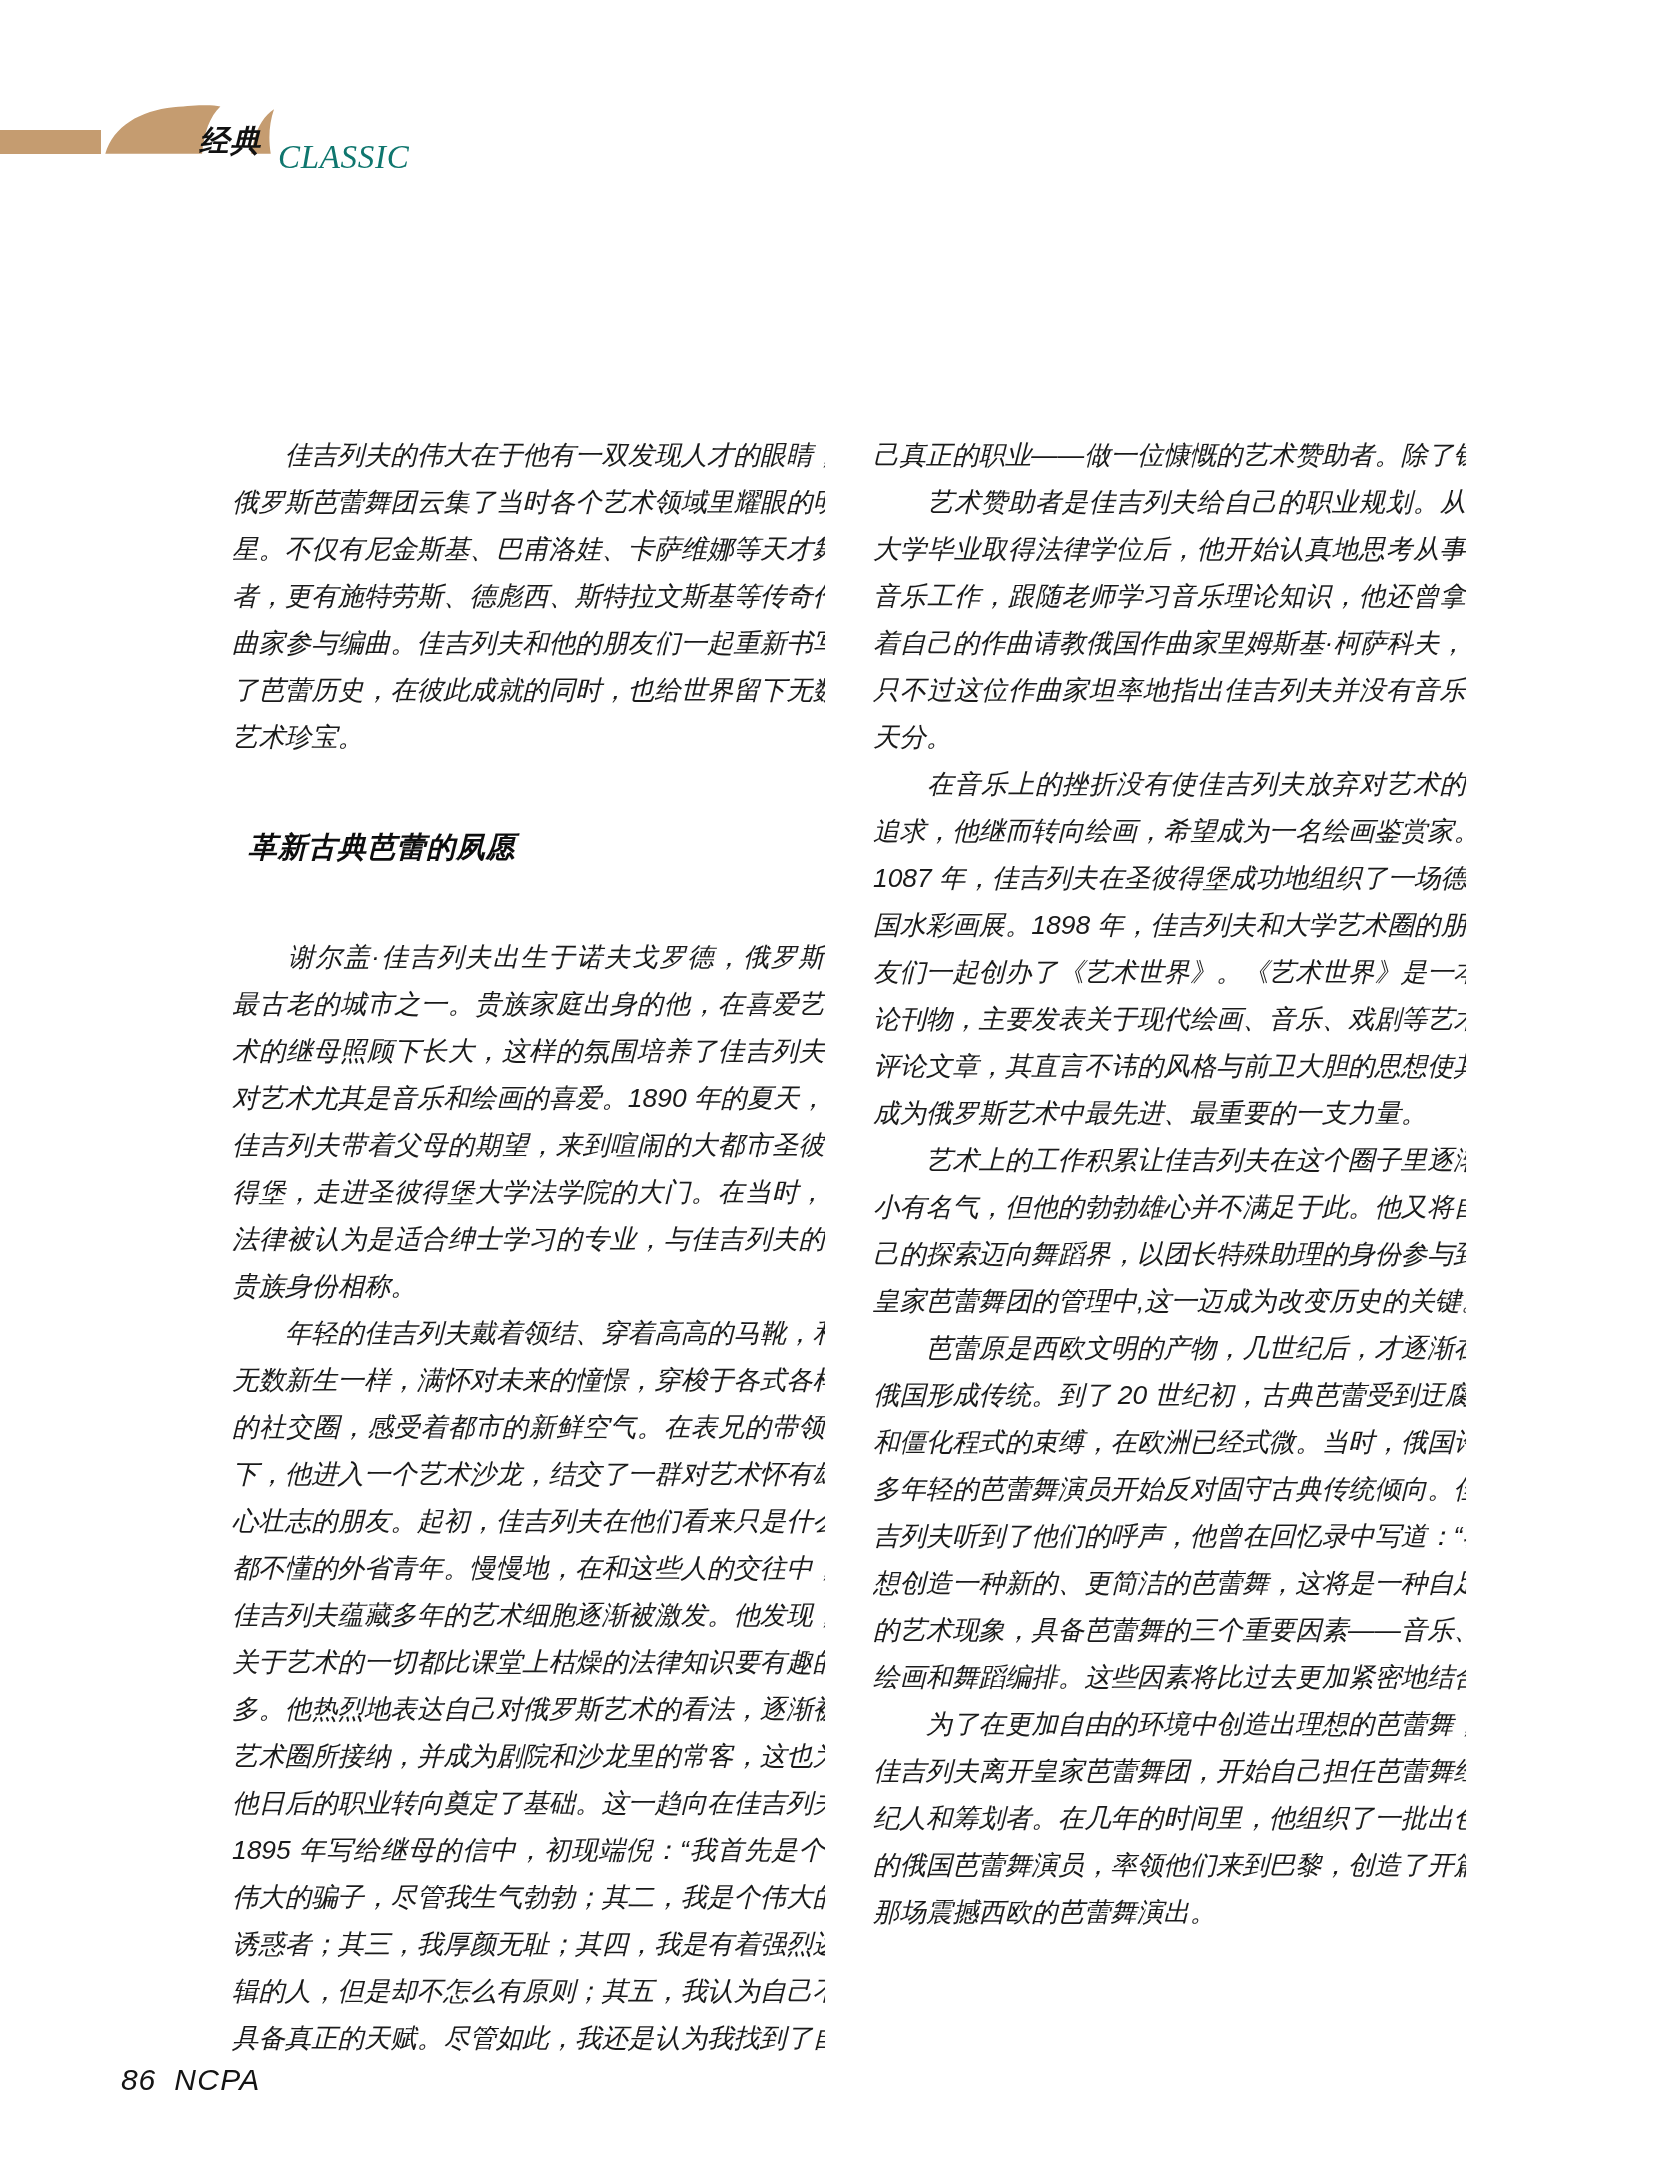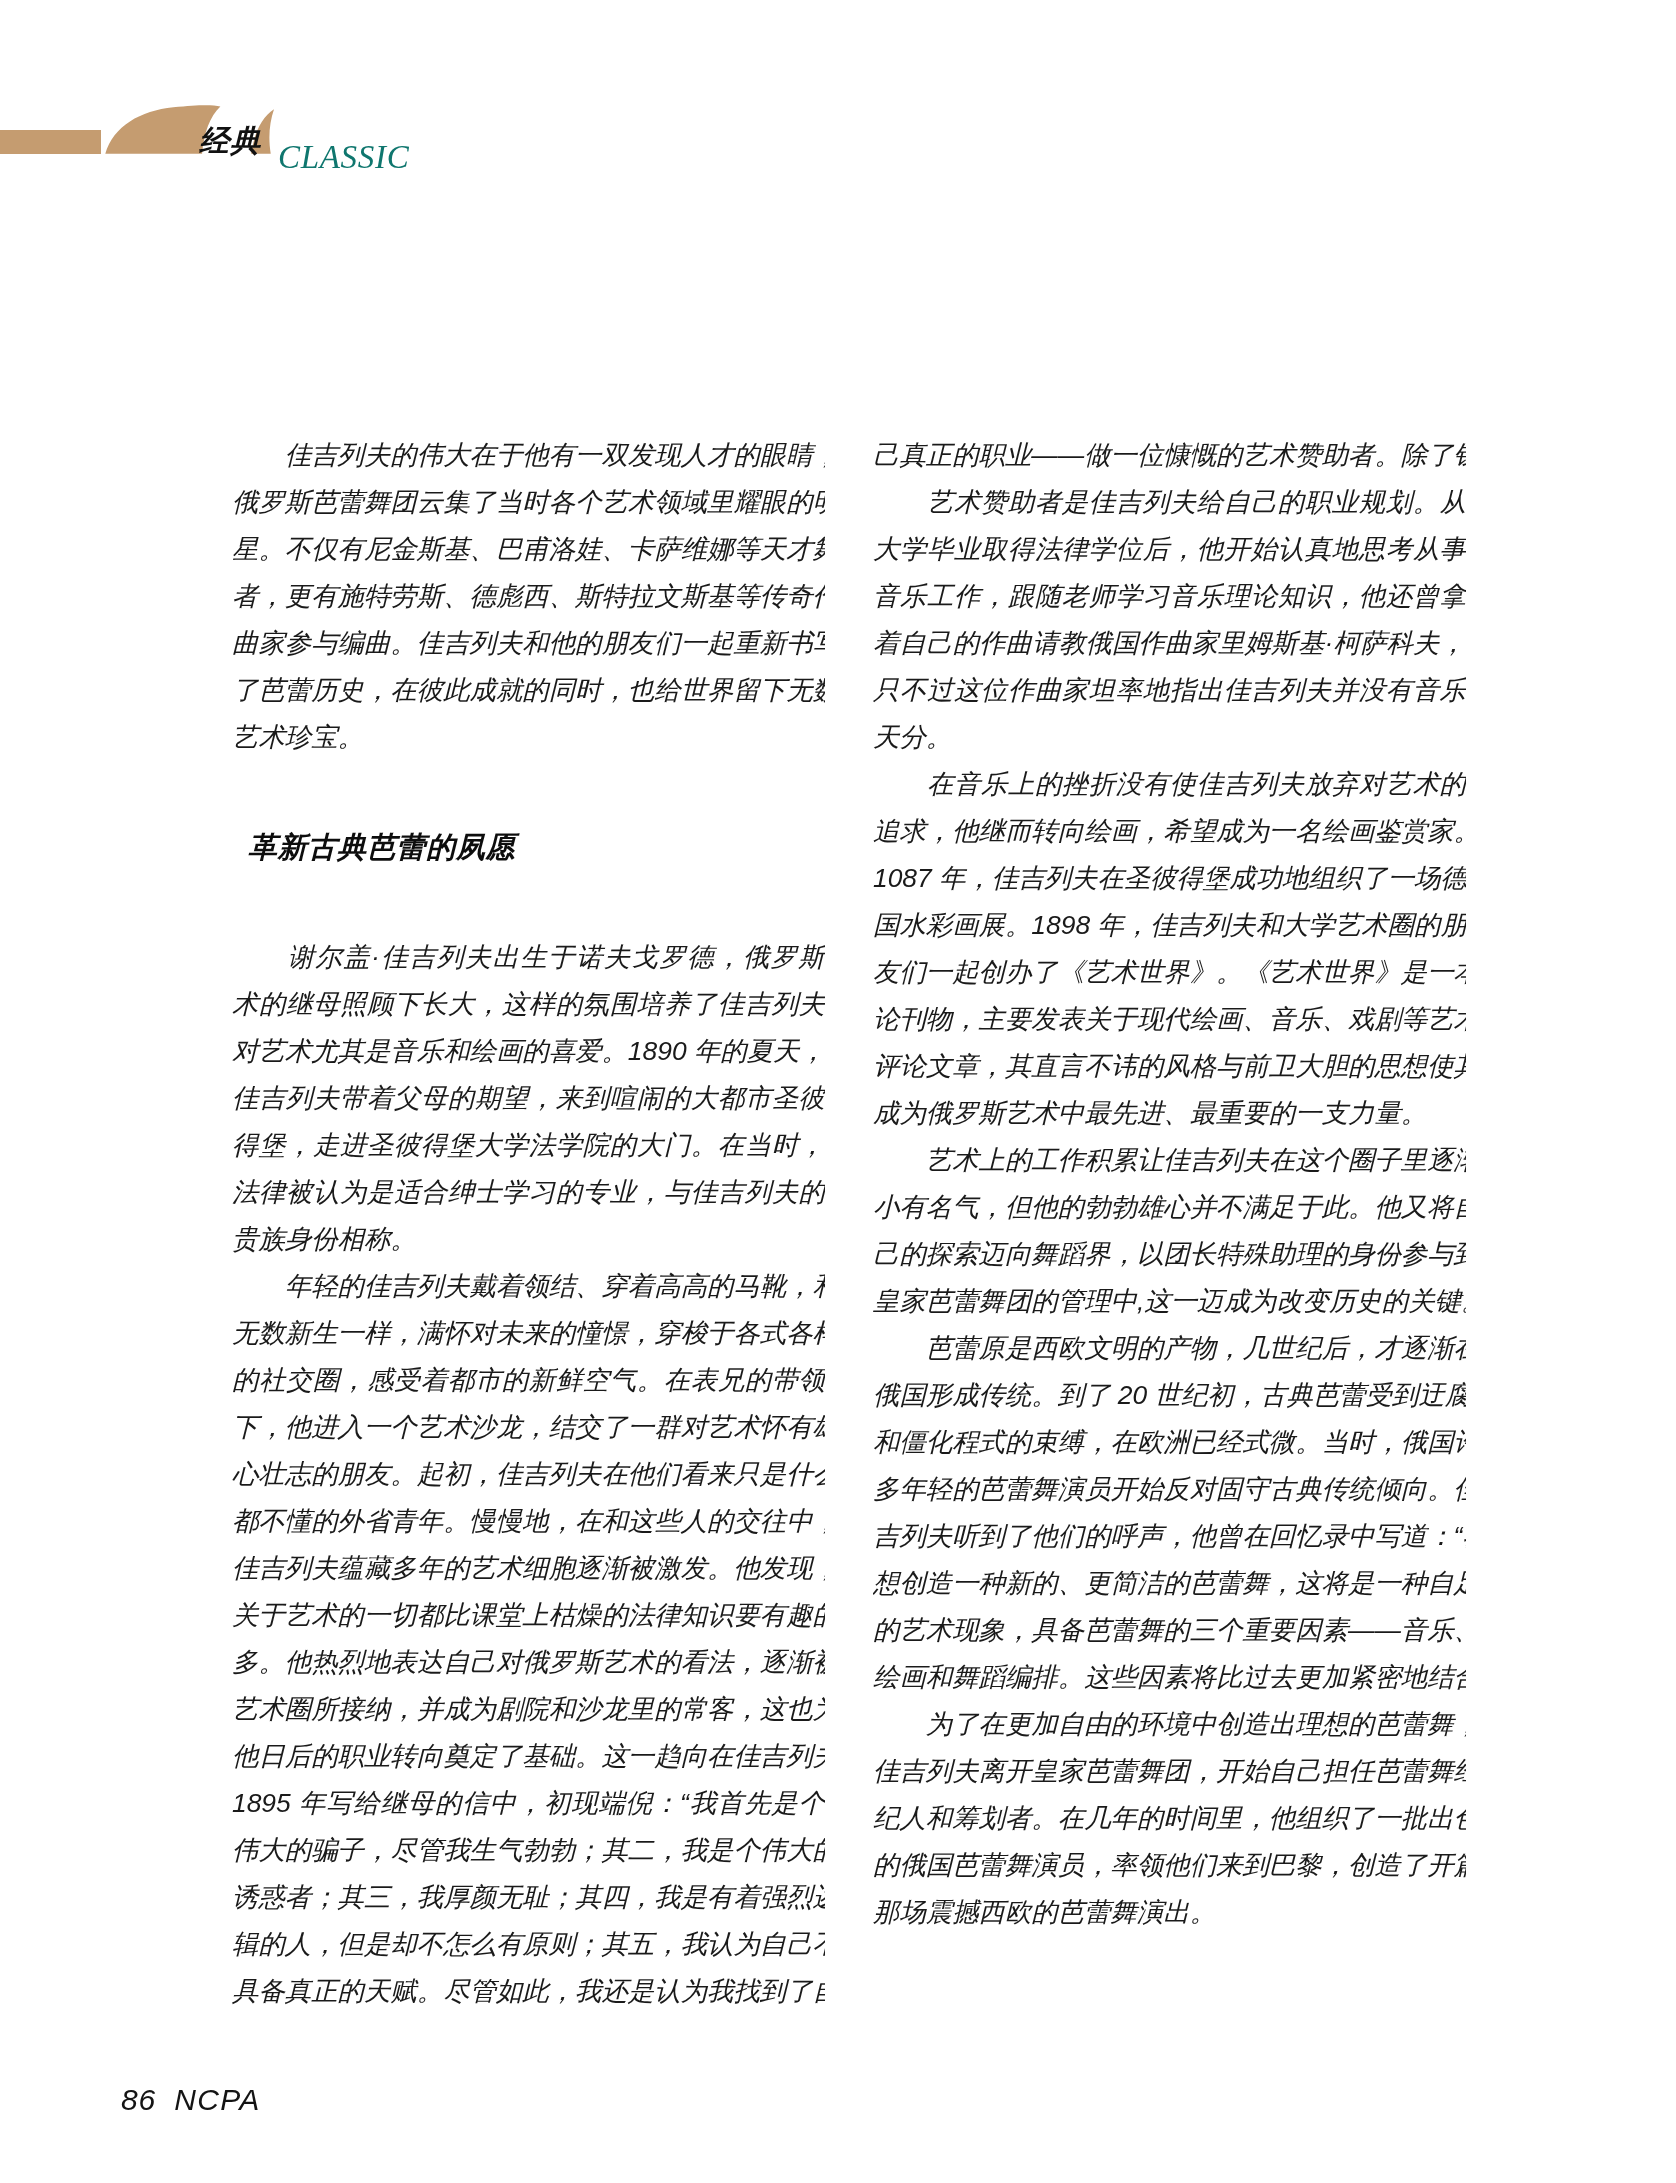--- a/index.html
+++ b/index.html
@@ -80,21 +80,20 @@
     letter-spacing: 0.7px;
   }
 
   
   .footer {
     position: absolute;
     left: 121px; top: 2065px;
     font-size: 30px;
     line-height: 1;
     color: #141414;
-    margin-top: 20px;
   }
   .footer .pageno { letter-spacing: 0.7px; }
   .footer .ncpa { margin-left: 18.5px; letter-spacing: 1.3px; }
 </style>
 </head>
 <body>
 
 <div class="page">
 
   <div>
@@ -115,20 +114,21 @@
         <div class="line">者，更有施特劳斯、德彪西、斯特拉文斯基等传奇作</div>
         <div class="line">曲家参与编曲。佳吉列夫和他的朋友们一起重新书写</div>
         <div class="line">了芭蕾历史，在彼此成就的同时，也给世界留下无数</div>
         <div class="line last">艺术珍宝。</div>
       </div>
     <div class="slot"></div>
     <h2 class="heading">革新古典芭蕾的夙愿</h2>
     <div class="slot"></div>
     <div class="para">
         <div class="line">　　谢尔盖·佳吉列夫出生于诺夫戈罗德，俄罗斯</div>
+        <div class="line">最古老的城市之一。贵族家庭出身的他，在喜爱艺</div>
         <div class="line">术的继母照顾下长大，这样的氛围培养了佳吉列夫</div>
         <div class="line">对艺术尤其是音乐和绘画的喜爱。1890 年的夏天，</div>
         <div class="line">佳吉列夫带着父母的期望，来到喧闹的大都市圣彼</div>
         <div class="line">得堡，走进圣彼得堡大学法学院的大门。在当时，</div>
         <div class="line">法律被认为是适合绅士学习的专业，与佳吉列夫的</div>
         <div class="line last">贵族身份相称。</div>
       </div>
     <div class="para">
         <div class="line">　　年轻的佳吉列夫戴着领结、穿着高高的马靴，和</div>
         <div class="line">无数新生一样，满怀对未来的憧憬，穿梭于各式各样</div>

